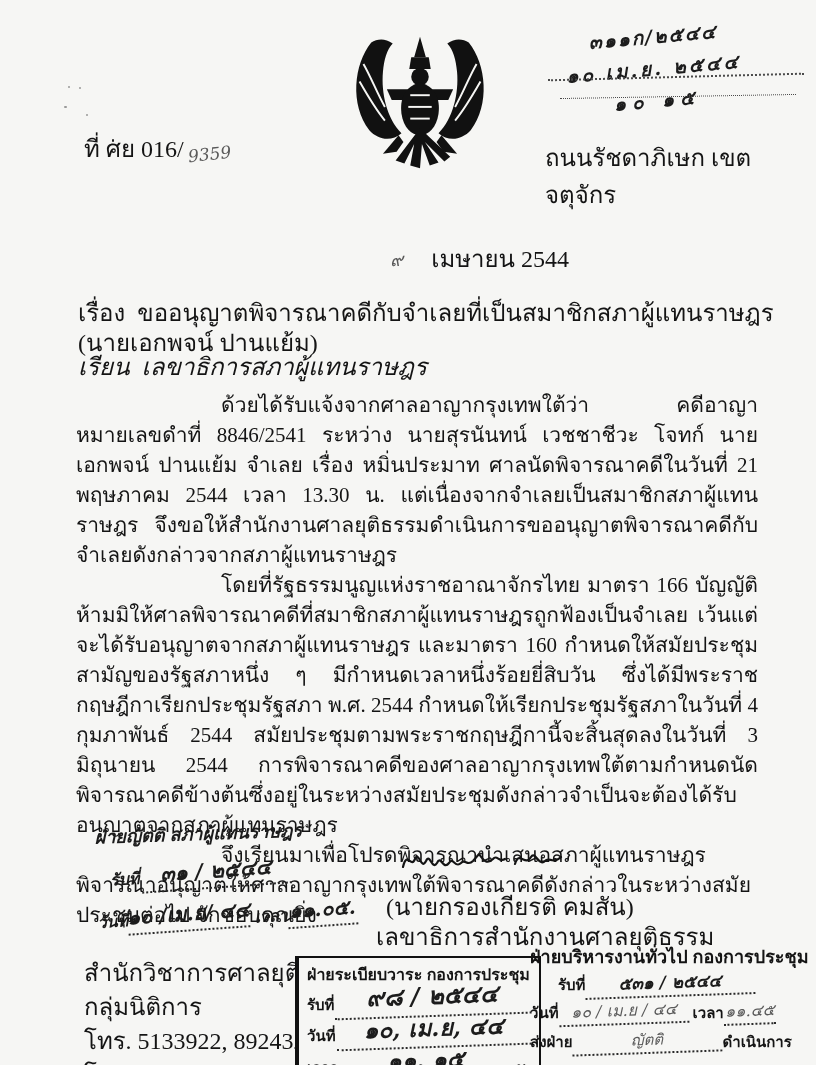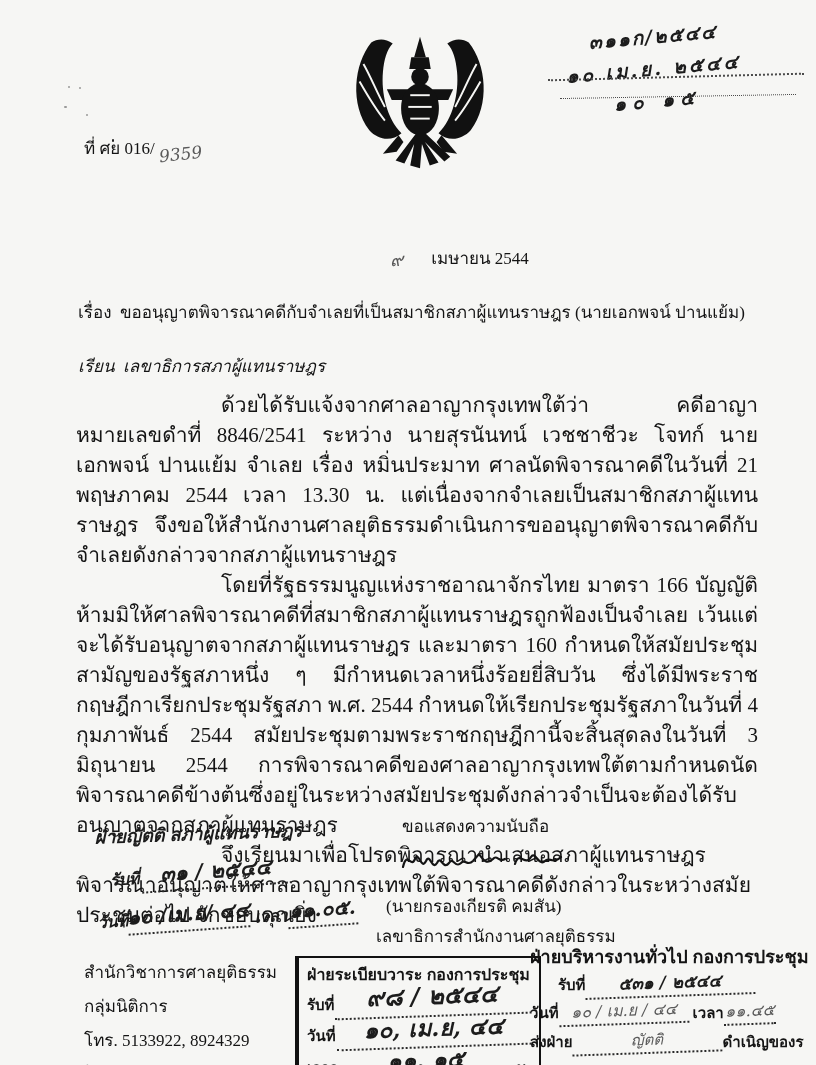--- a/index.html
+++ b/index.html
@@ -3,21 +3,21 @@
 <meta charset="utf-8">
 <style>
   html,body{margin:0;padding:0;}
   body{background:#e8e8e6;font-family:"Liberation Serif","DejaVu Serif",serif;}
   .page{
     position:relative;width:816px;height:1065px;margin:0 auto;
     background:#f6f6f4;color:#141414;overflow:hidden;
   }
   .abs{position:absolute;}
   .thai{font-family:"Liberation Serif","DejaVu Serif",serif;color:#141414;}
-  .typed{font-size:17px;line-height:30px;}
+  .typed{font-size:24px;line-height:30px;}
   
   .hw{
     display:inline-block;font-style:italic;font-weight:bold;
     font-family:"DejaVu Serif","Liberation Serif",serif;
     color:#1c1c1c;transform:rotate(-2deg);
   }
   .hw-light{color:#5a5a5a;font-weight:normal;}
   .dots{border-bottom:2px dotted #2a2a2a;}
   .dotrule{border-bottom:2px dotted #4a4a4a;height:0;}
   .stamp-title{font-family:"Liberation Sans","DejaVu Sans",sans-serif;font-weight:bold;}
@@ -70,20 +70,21 @@
         <path d="M138,30 C130,44 124,60 116,74"></path>
         <path d="M142,48 C134,62 126,76 116,88"></path>
         <path d="M70,62 L90,62"></path>
           <path d="M68,74 L92,74"></path>
           <path d="M70,86 L90,86"></path>
       </g>
     </svg>
   </div>
 
   <div class="abs thai typed" style="left:545px;top:140px;line-height:37px;">
+    <div>ถนนรัชดาภิเษก เขตจตุจักร</div>
   </div>
 
   <div class="abs row" style="left:390px;top:244px;">
     <span class="hw hw-light" style="font-size:18px;">๙</span>
     <span class="thai typed" style="margin-left:28px;">เมษายน  2544</span>
   </div>
 
   <div class="abs thai typed" style="left:78px;top:298px;width:700px;">
     <span>เรื่อง</span>&nbsp;
     <span>ขออนุญาตพิจารณาคดีกับจำเลยที่เป็นสมาชิกสภาผู้แทนราษฎร (นายเอกพจน์  ปานแย้ม)</span>
@@ -107,21 +108,20 @@
       <span class="dots hw" style="font-size:21px;min-width:150px;text-align:center;margin-left:2px;">๓๑ / ๒๕๔๔</span>
     </div>
     <div class="row" style="margin-top:8px;">
       <span class="hw" style="font-size:16px;">วันที่</span>
       <span class="dots hw" style="font-size:20px;min-width:110px;text-align:center;">๑๐ /เม.ย/ ๔๔</span>
       <span class="hw" style="font-size:16px;margin-left:4px;">เวลา</span>
       <span class="dots hw" style="font-size:20px;min-width:70px;text-align:center;">๑๑.๐๕.</span>
     </div>
   </div>
 
-  <div class="abs thai typed" style="left:402px;top:812px;">ขอแสดงความนับถือ</div>
   <div class="abs" style="left:398px;top:840px;width:172px;height:40px;">
     <svg viewBox="0 0 170 40" width="172" height="40" aria-hidden="true">
       <path d="M4,27 C8,10 12,29 16,19 C20,10 22,31 27,21 C31,12 33,31 38,23 C42,14 44,31 50,23 C54,16 56,29 62,23 C66,18 68,27 74,21 L80,14 C84,20 88,25 94,19 C98,14 100,23 106,19 M116,24 C120,10 126,27 132,17 C136,10 140,27 146,21 C150,16 154,25 162,17" stroke="#141414" stroke-width="2.2" fill="none" stroke-linecap="round"></path>
     </svg>
   </div>
   <div class="abs thai typed" style="left:376px;top:922px;">เลขาธิการสำนักงานศาลยุติธรรม</div>
   <div class="abs thai typed" style="left:386px;top:892px;">(นายกรองเกียรติ  คมสัน)</div>
 
   <div class="abs thai typed" style="left:84px;top:956px;line-height:34px;">
     <div>สำนักวิชาการศาลยุติธรรม</div>
@@ -155,17 +155,17 @@
     </div>
     <div class="row" style="margin-top:6px;height:22px;">
       <span class="thai stamp-title" style="font-size:15px;">วันที่</span>
       <span class="dots hw hw-light" style="font-size:16px;min-width:130px;text-align:center;">๑๐ / เม.ย / ๔๔</span>
       <span class="thai stamp-title" style="font-size:15px;margin-left:4px;">เวลา</span>
       <span class="dots hw hw-light" style="font-size:16px;min-width:52px;text-align:center;">๑๑.๔๕</span>
     </div>
     <div class="row" style="margin-top:7px;height:22px;">
       <span class="thai stamp-title" style="font-size:15px;">ส่งฝ่าย</span>
       <span class="dots hw hw-light" style="font-size:15px;min-width:150px;text-align:center;">ญัตติ</span>
-      <span class="thai stamp-title" style="font-size:15px;">ดำเนิญของร</span>
+      <span class="thai stamp-title" style="font-size:15px;">ดำเนินการ</span>
     </div>
   </div>
 
 </div>
 
 </body></html>

